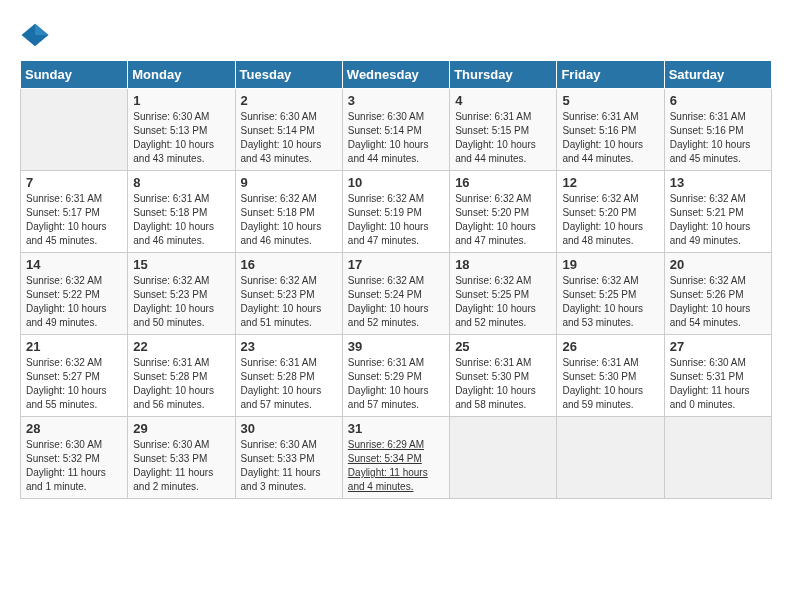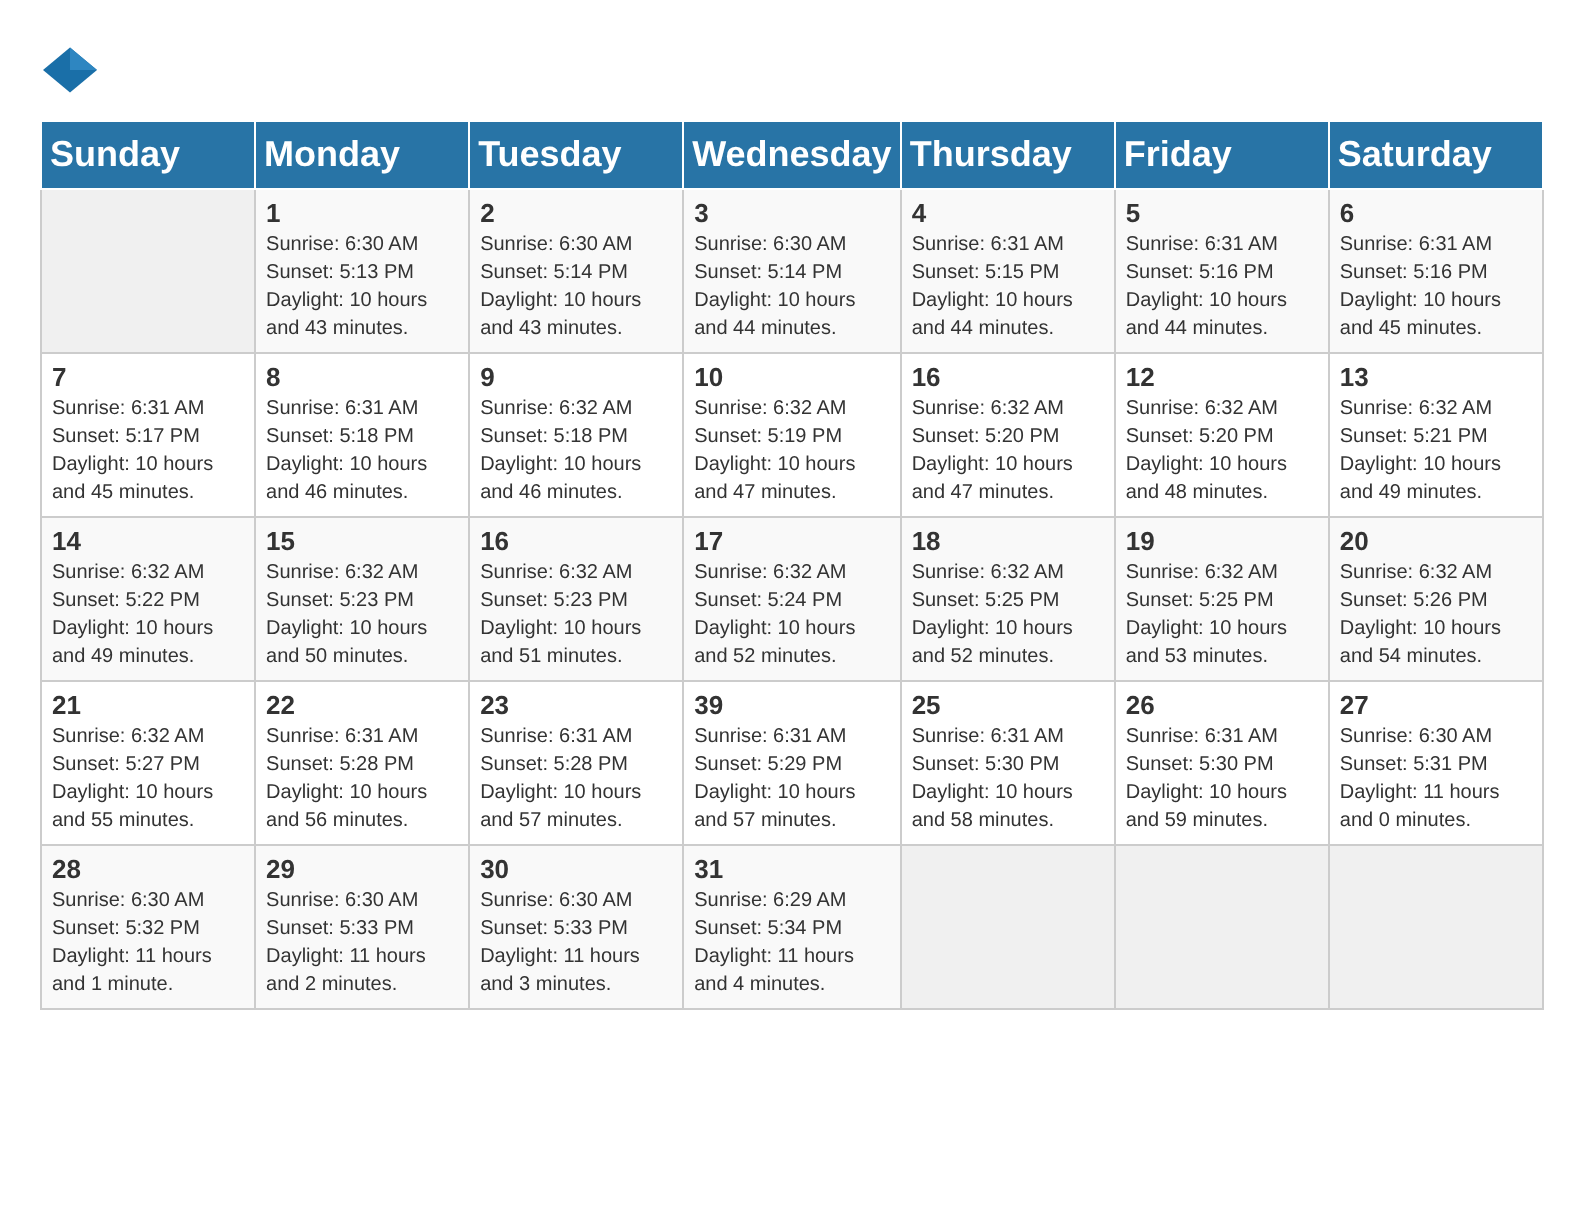--- a/index.html
+++ b/index.html
@@ -55,21 +55,21 @@
     table {
       width: 100%;
       border-collapse: collapse;
       font-size: 11px;
     }
     thead tr th {
       background-color: #2874a6;
       color: #fff;
       padding: 6px 4px;
       text-align: left;
-      font-size: 18px;
+      font-size: 13px;
       font-weight: bold;
       border: 1px solid #fff;
     }
     tbody tr td {
       border: 1px solid #ccc;
       vertical-align: top;
       padding: 4px 5px;
       width: 107px;
       min-height: 80px;
       height: 80px;
@@ -344,21 +344,21 @@
         </td>
         <td>
           <span class="day-number">30</span>
           <div class="day-info" style="white-space: pre-line;">Sunrise: 6:30 AM
 Sunset: 5:33 PM
 Daylight: 11 hours
 and 3 minutes.</div>
         </td>
         <td>
           <span class="day-number">31</span>
-          <div class="day-info" style="white-space: pre-line;">Sunrise: 6:29 AM
+          <div class="day-info" style="white-space: pre-line; text-decoration: underline;">Sunrise: 6:29 AM
 Sunset: 5:34 PM
 Daylight: 11 hours
 and 4 minutes.</div>
         </td>
         <td class="empty-cell"></td>
         <td class="empty-cell"></td>
         <td class="empty-cell"></td>
       </tr>
     </tbody>
 </table>

